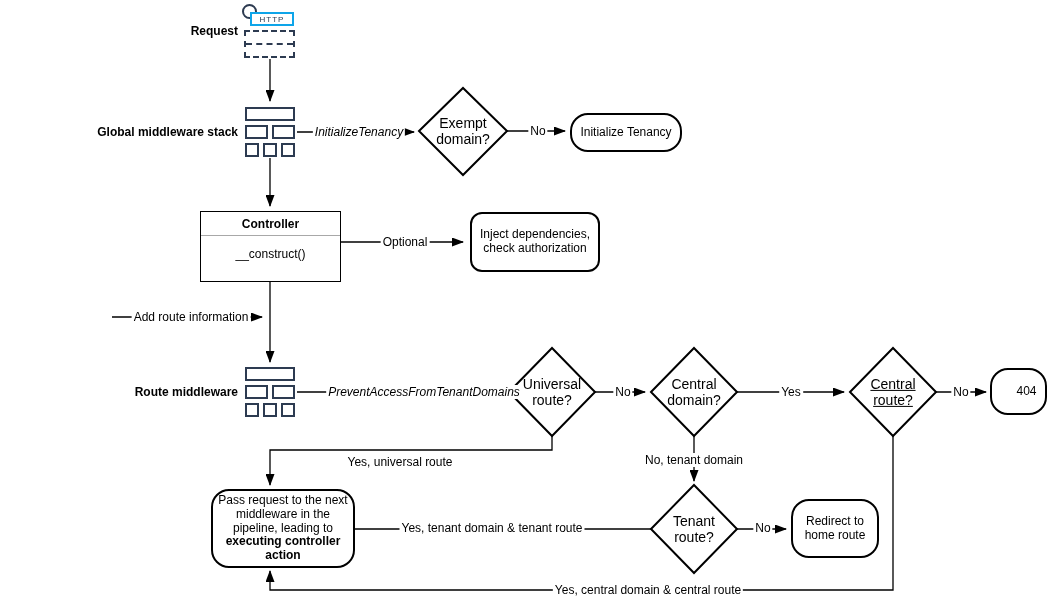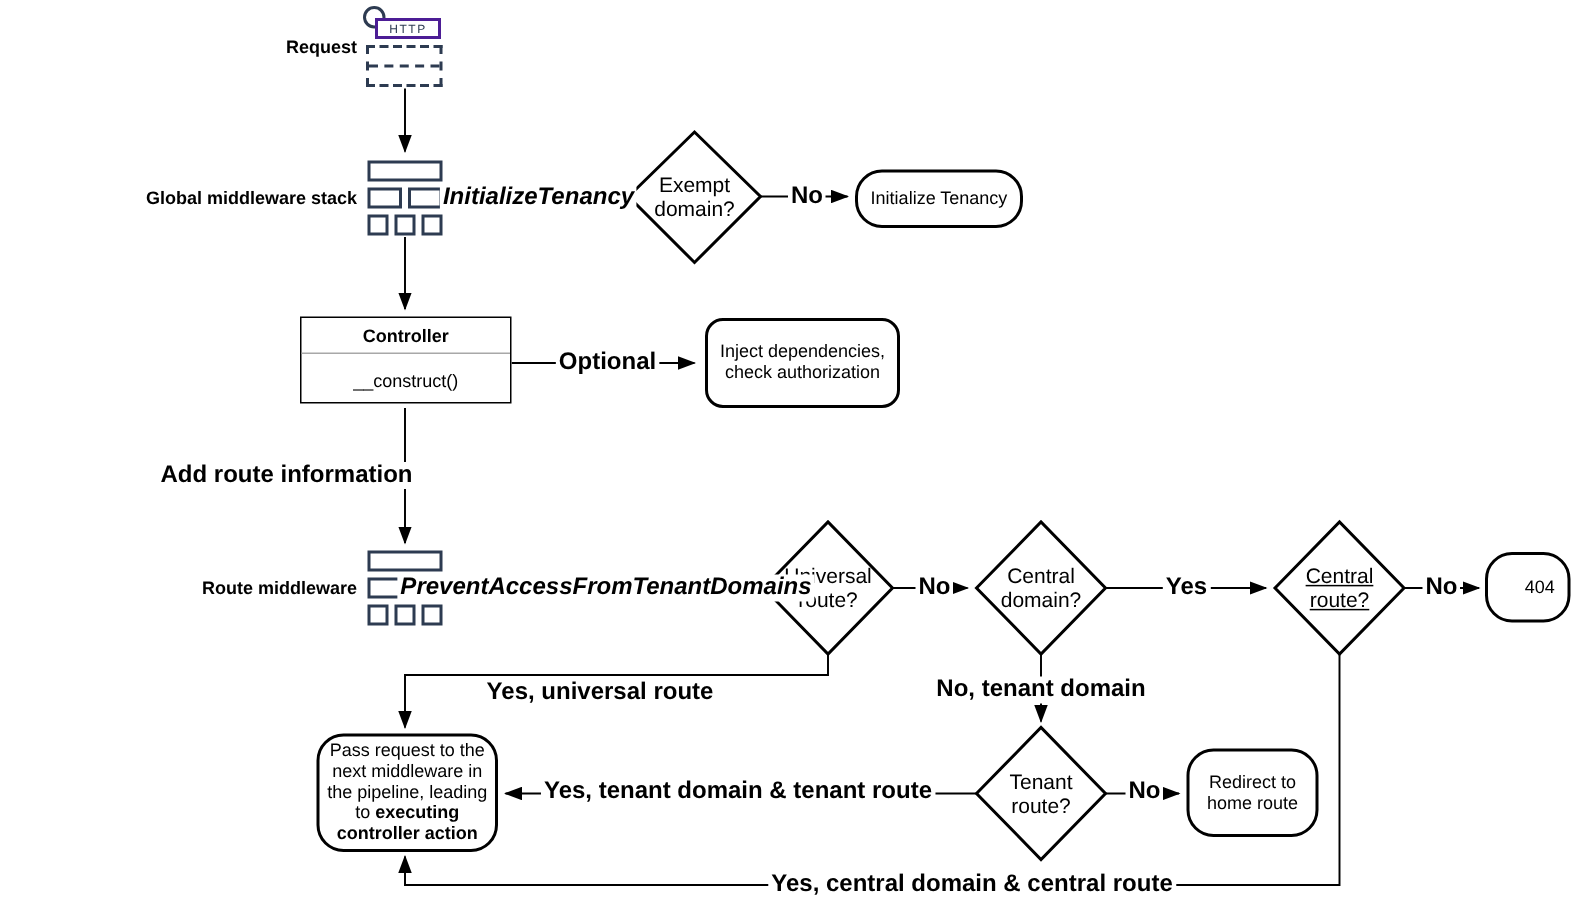--- a/index.html
+++ b/index.html
@@ -28,21 +28,21 @@
 
   
   .dtext {
     position:absolute; transform:translate(-50%,-50%); z-index:2;
     text-align:center; font-size:14px; line-height:1.15;
   }
 
   
   .elabel {
     position:absolute; transform:translate(-50%,-50%); z-index:3;
-    background:#fff; padding:0 2px; font-size:16px; white-space:nowrap;font-weight:bold;
+    background:#fff; padding:0 2px; font-size:12px; white-space:nowrap;
   }
   .italic { font-style:italic; }
 
   
   .side-label {
     position:absolute; left:0; width:238px; text-align:right; z-index:2;
     font-size:12px; font-weight:bold; color:#000000; white-space:nowrap;
   }
 
   
@@ -52,21 +52,21 @@
   .mw-cell { box-sizing:border-box; border:2.5px solid #2d3b51; background:#fff; height:14px; }
   .mw-full { width:50px; }
   .mw-half { width:23px; }
   .mw-third{ width:14px; }
 
   
   .req-icon { position:absolute; left:242px; top:4px; width:55px; height:54px; z-index:2; }
   .req-circle { position:absolute; left:0; top:0; width:11px; height:11px;
     border:2.5px solid #2d3b51; border-radius:50%; background:#fff; }
   .req-http { position:absolute; left:8px; top:8px; width:44px; height:14px; box-sizing:border-box;
-    border:2px solid #4c1d95; background:#fff; display:flex; align-items:center; justify-content:center;
+    border:2px solid #0ea5e9; background:#fff; display:flex; align-items:center; justify-content:center;
     font-size:8px; letter-spacing:1px; color:#2d3b51; }
   .req-body { position:absolute; left:2px; top:26px; width:51px; height:28px; box-sizing:border-box;
     border:2px dashed #2d3b51; background:#fff; }
   .req-body-divider { position:absolute; left:0; right:0; top:11px; border-top:2px dashed #2d3b51; }
 
   .pass-box { padding:1px 3px; }
   .bold { font-weight:bold; }
 </style>
 </head>
 <body>
@@ -141,49 +141,49 @@
       <div class="mw-cell mw-third"></div>
     </div>
   </div>
 
   <div class="side-label" style="top:24px;">Request</div>
   <div class="side-label" style="top:125px;">Global middleware stack</div>
   <div class="side-label" style="top:385px;">Route middleware</div>
 
   <div class="box b3 rounded" style="left:570px; top:113px; width:112px; height:39px;">Initialize Tenancy</div>
 
-  <div class="uml" style="left:200px; top:211px; width:141px; height:58px;">
+  <div class="uml" style="left:200px; top:211px; width:141px; height:71px;">
     <div class="uml-title">Controller</div>
     <div class="uml-body">__construct()</div>
   </div>
 
   <div class="box b3 rounded-lg" style="left:470px; top:212px; width:130px; height:60px; padding:0 6px;">Inject dependencies, check authorization</div>
 
 
   <div class="box b2 rounded" style="left:990px; top:368px; width:57px; height:47px;">404</div>
 
   <div class="box b2 rounded" style="left:791px; top:499px; width:88px; height:59px; padding:0 6px;">Redirect to home route</div>
 
-  <div class="box b3 rounded pass-box" style="left:211px; top:489px; width:121px; height:79px;">
+  <div class="box b3 rounded pass-box" style="left:211px; top:489px; width:144px; height:79px;">
     <div>
       <span>Pass request to the next middleware in the pipeline, leading to </span><span class="bold">executing controller action</span>
     </div>
   </div>
 
   <div class="dtext" style="left:463px; top:131px; width:64px;">Exempt domain?</div>
   <div class="dtext" style="left:552px; top:392px; width:70px;">Universal route?</div>
   <div class="dtext" style="left:694px; top:392px; width:60px;">Central domain?</div>
   <div class="dtext" style="left:893px; top:392px; width:56px;text-decoration:underline;">Central route?</div>
   <div class="dtext" style="left:694px; top:529px; width:50px;">Tenant route?</div>
 
   <div class="elabel italic" style="left:359px; top:132px;">InitializeTenancy</div>
   <div class="elabel" style="left:538px; top:131px;">No</div>
   <div class="elabel" style="left:405px; top:242px;">Optional</div>
   <div class="elabel" style="left:191px; top:317px;">Add route information</div>
-  <div class="elabel italic" style="left:404px; top:392px;">PreventAccessFromTenantDomains</div>
+  <div class="elabel italic" style="left:424px; top:392px;">PreventAccessFromTenantDomains</div>
   <div class="elabel" style="left:623px; top:392px;">No</div>
   <div class="elabel" style="left:791px; top:392px;">Yes</div>
   <div class="elabel" style="left:961px; top:392px;">No</div>
   <div class="elabel" style="left:400px; top:450px;margin-top:12px;">Yes, universal route</div>
   <div class="elabel" style="left:694px; top:460px;">No, tenant domain</div>
   <div class="elabel" style="left:763px; top:528px;">No</div>
   <div class="elabel" style="left:492px; top:528px;">Yes, tenant domain &amp; tenant route</div>
   <div class="elabel" style="left:648px; top:590px;">Yes, central domain &amp; central route</div>
 
 </div>

